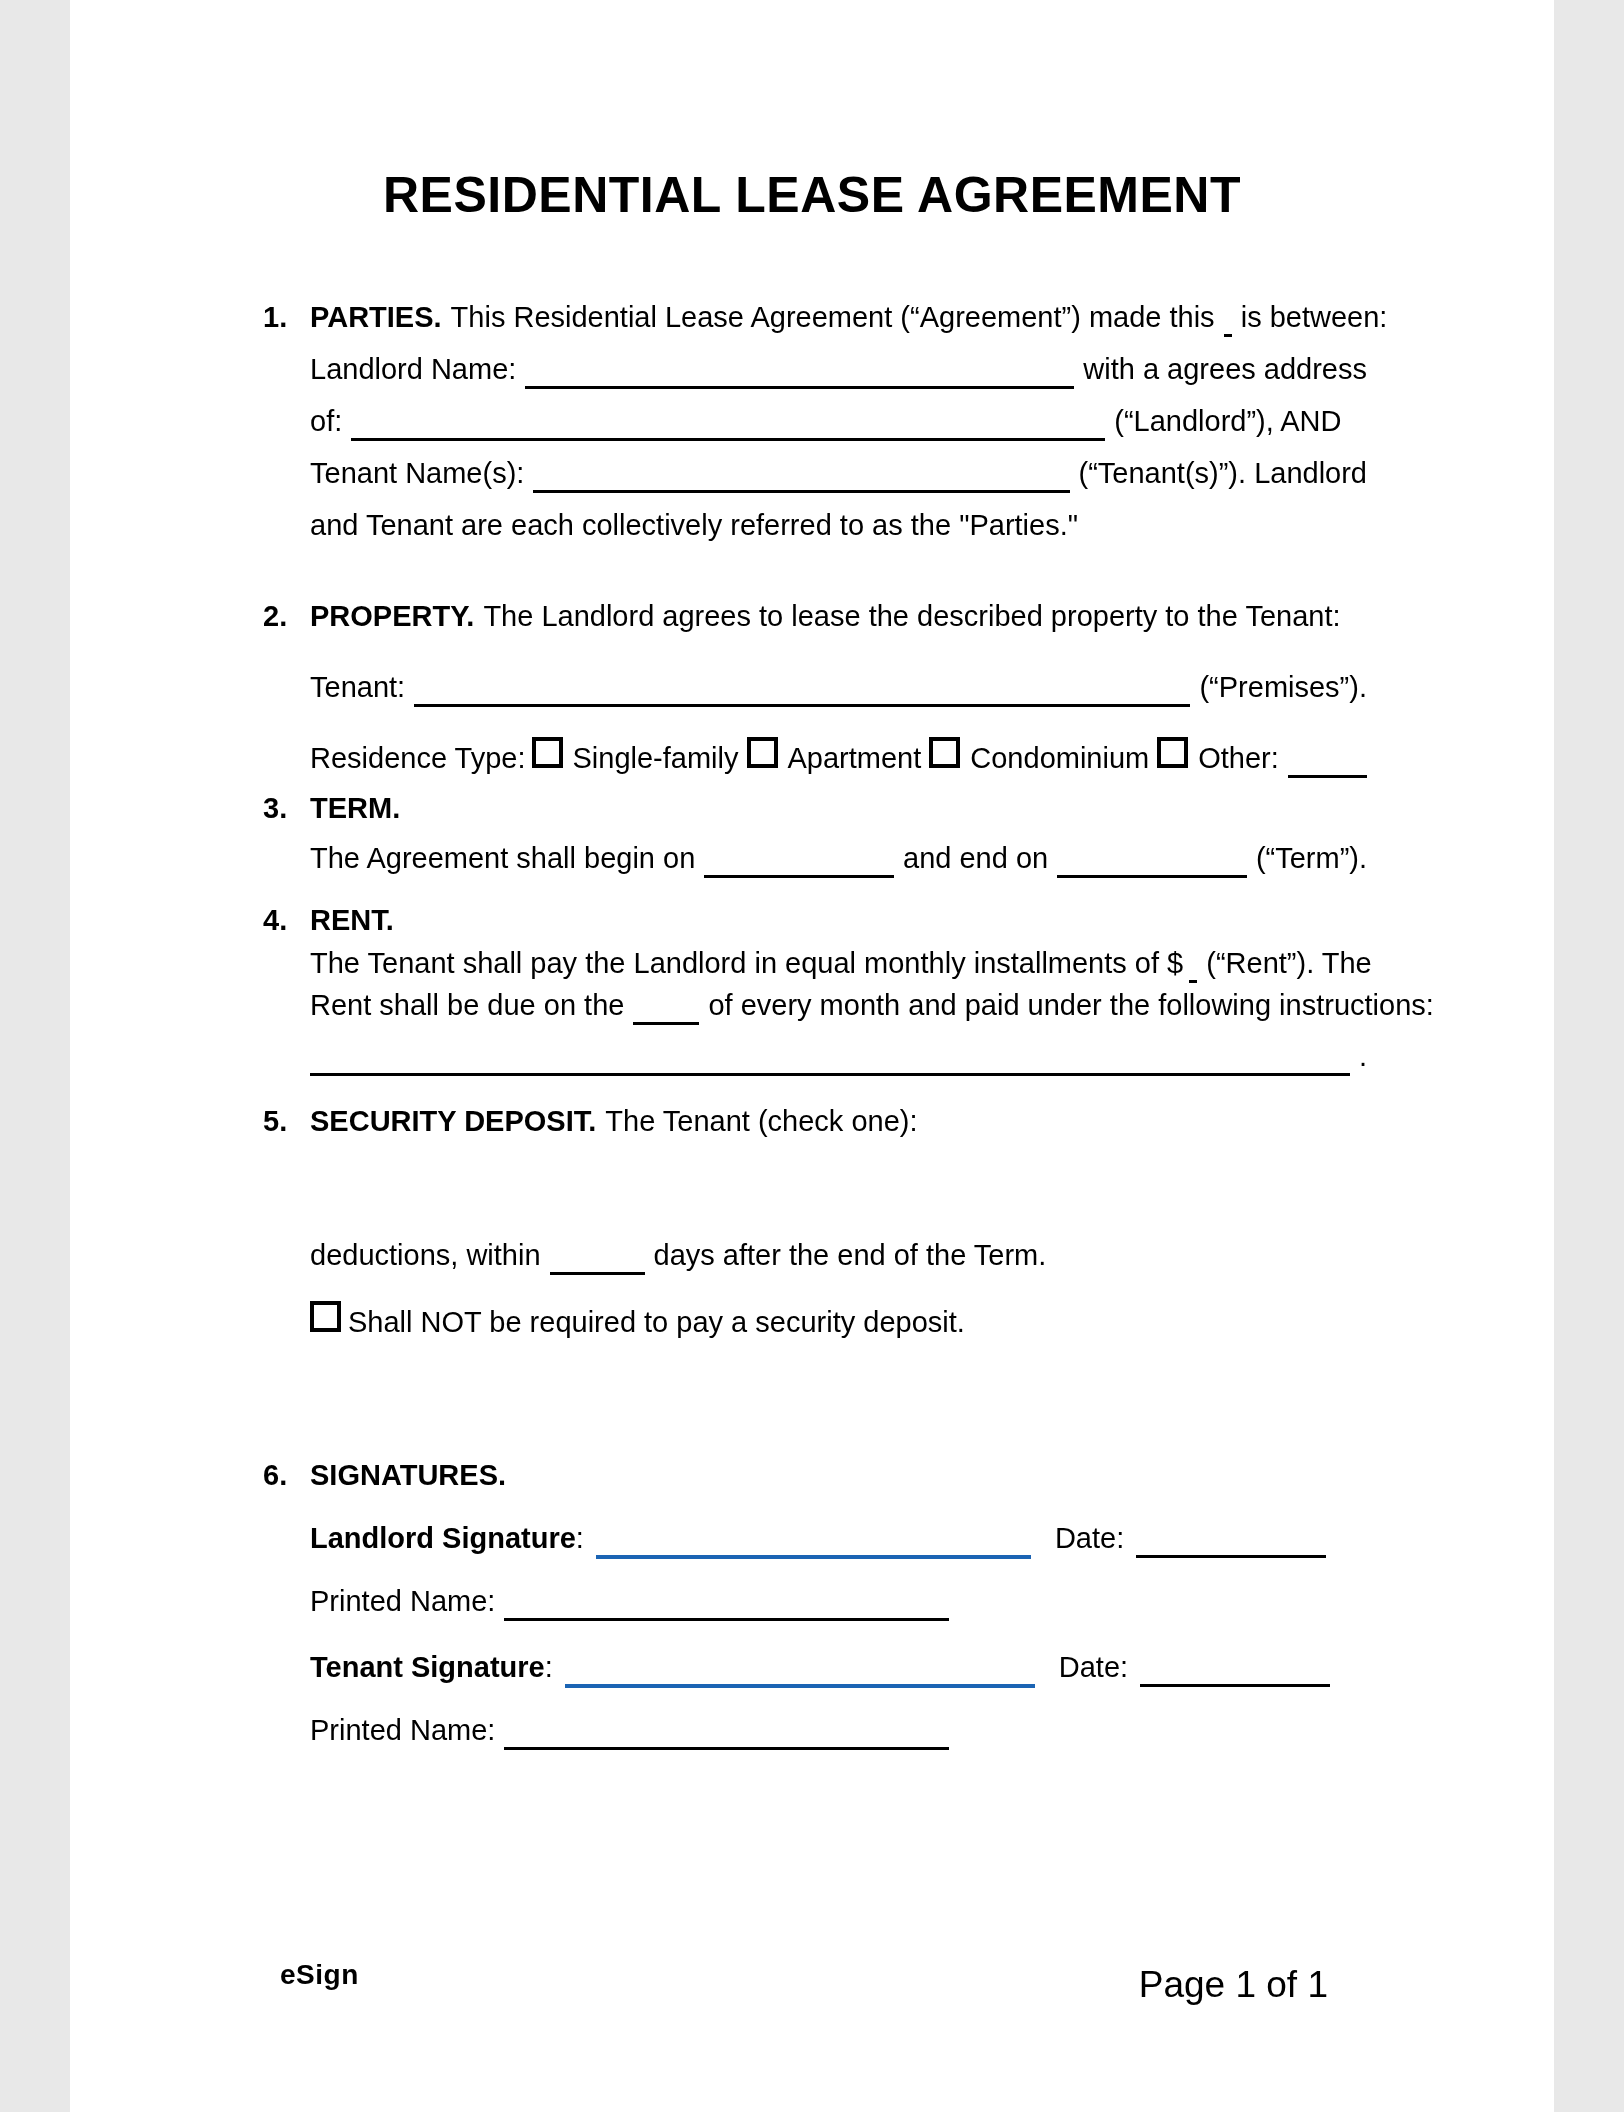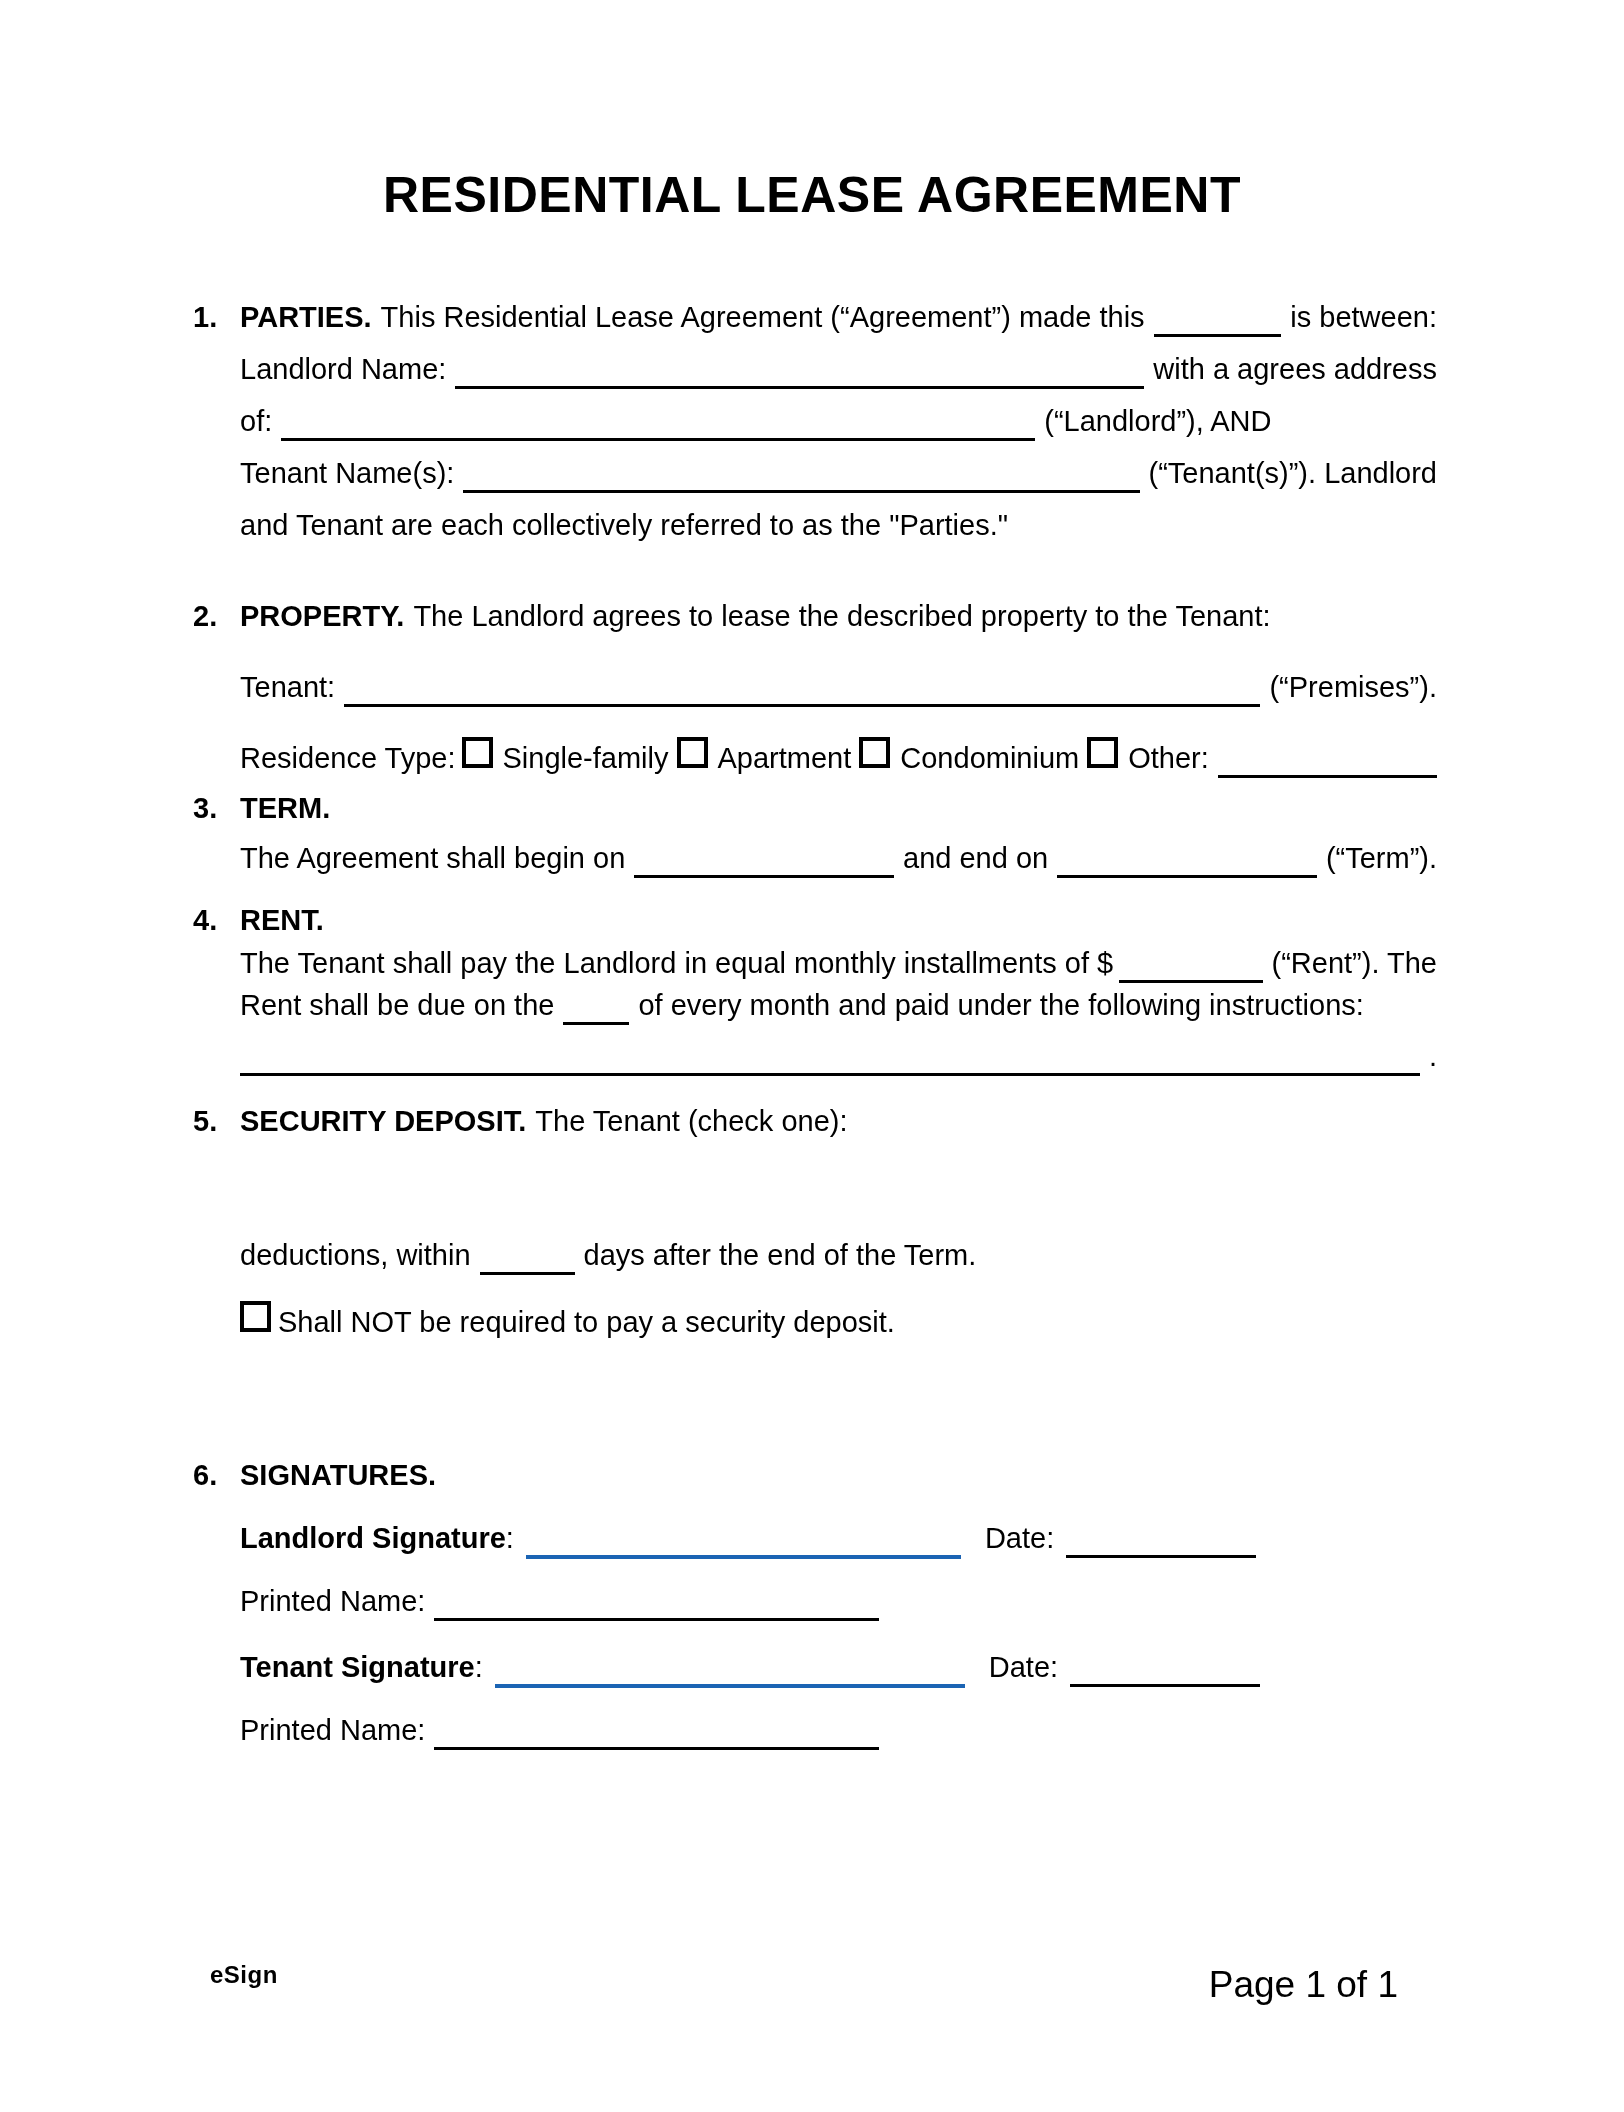--- a/index.html
+++ b/index.html
@@ -1,18 +1,18 @@
 <!DOCTYPE html>
 <html style="--sig-blue: #1b64b4;"><head>
 <meta charset="utf-8">
 <style>
   html,body{margin:0;padding:0;background:#e8e8e8;}
   .page{
     position:relative;
-    width:1624px;height:2112px;
+    width:1484px;height:2112px;
     background:#fff;
     margin:0 auto;
     font-family:"Liberation Sans", sans-serif;
     color:#000;
     overflow:hidden;
   }
   .title{
     position:absolute;left:0;right:0;top:166px;
     text-align:center;
     font-size:50px;line-height:58px;font-weight:700;
@@ -55,21 +55,21 @@
     border:4px solid #000;box-sizing:border-box;
     margin-bottom:-3px;margin-left:8px;margin-right:10px;
     background:#fff;
   }
   .cb.first{margin-left:6px;}
   .cb.para{margin-left:0;margin-right:7px;}
   .datelbl{margin-left:24px;}
   .dateblank{margin-left:12px;}
   .footer-brand{
     position:absolute;left:17px;top:1954px;
-    font-size:24px;line-height:42px;font-weight:700;
+    font-size:28px;line-height:42px;font-weight:700;
     letter-spacing:0.5px;
   }
   .footer-page{
     position:absolute;right:39px;top:1968px;
     font-size:37px;line-height:34px;
   }
 </style>
 </head>
 <body>
 

